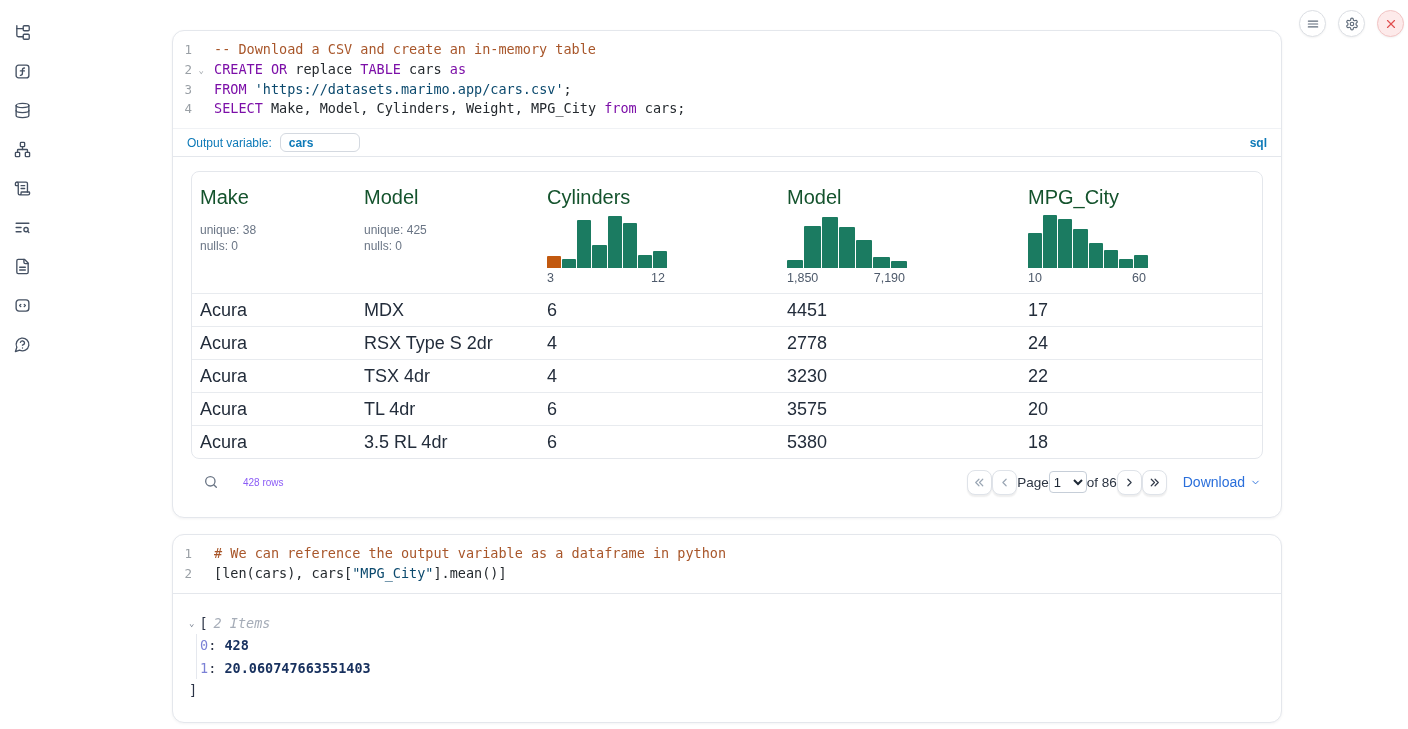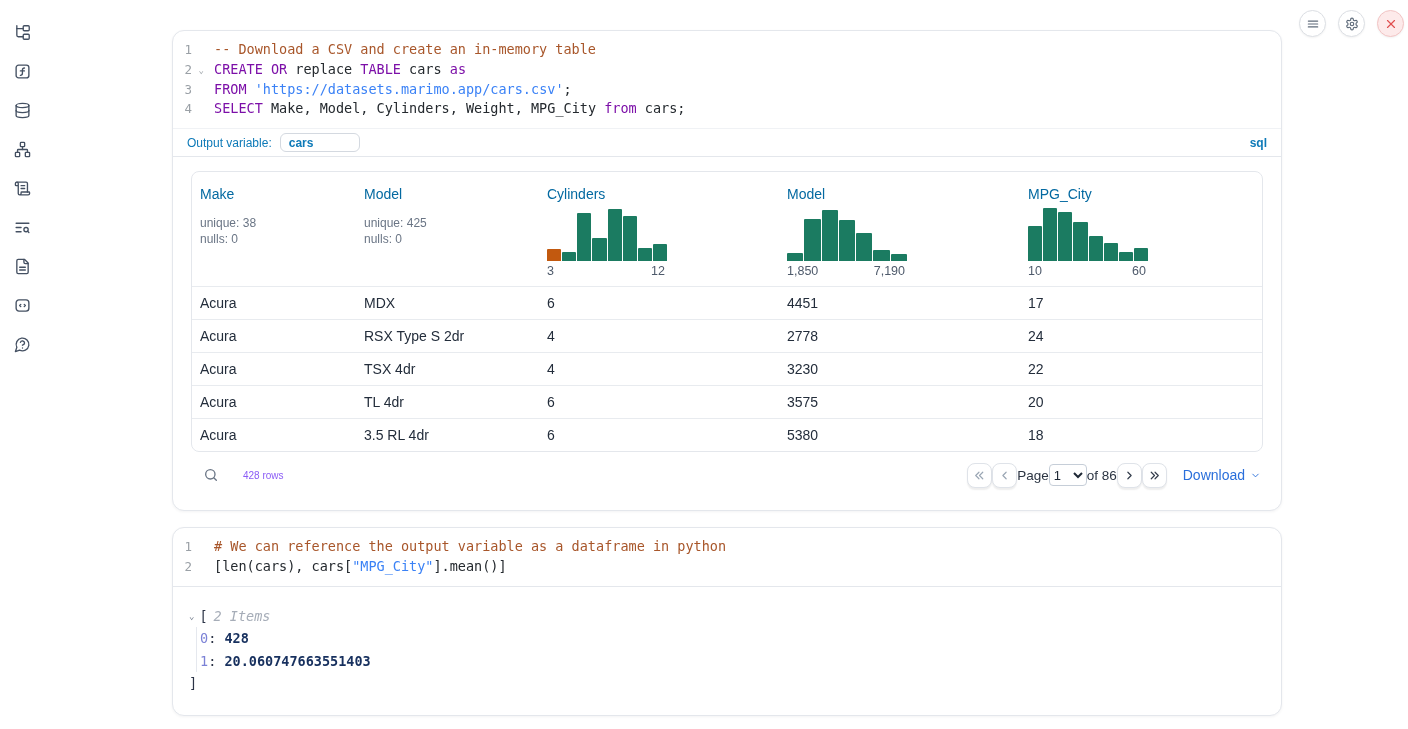--- a/index.html
+++ b/index.html
@@ -32,46 +32,46 @@
   
   .code-area { padding:9px 0; font-family:"DejaVu Sans Mono", monospace;
     font-size:13.5px; line-height:19.8px; cursor:text; }
   .code-line { display:flex; }
   .gutter { flex:none; width:31px; text-align:right; padding-right:12px;
     color:#9aa0a6; font-size:12.5px; position:relative; user-select:none; }
   .fold-arrow { position:absolute; right:0; top:1px; font-size:9px; color:#9aa0a6; }
   .code-content { white-space:pre; padding-left:10px; }
   .tok-comment { color:#a8562a; }
   .tok-keyword { color:#7c0fa8; }
-  .tok-string  { color:#3b82f6; }
+  .tok-string  { color:#0c4a6e; }
   .tok-plain   { color:#24292e; }
 
   
   .outvar-row { height:29px; display:flex; align-items:center; padding:0 14px;
     border-top:1px solid #f0f2f5; border-bottom:1px solid #e4e7ec; }
   .outvar-label { font-size:12px; font-weight:400; color:#0e7ab8; }
   .outvar-input { margin-left:8px; width:80px; height:19px; border:1px solid #d4d9e0;
     border-radius:6px; padding:0 8px; font-size:12px; font-weight:700; color:#0e7ab8;
     font-family:"Liberation Sans", sans-serif; outline:none; }
   .lang-badge { margin-left:auto; font-size:12px; font-weight:700; color:#0e7ab8; }
 
   
   .output-area { padding:14px 18px 12px; }
   .table-card { border:1px solid #e4e7ec; border-radius:8px; overflow:hidden; }
   .thead, .trow { display:grid; grid-template-columns:164px 183px 240px 241px 1fr; }
   .th { padding:14px 8px 8px; }
-  .th-name { font-size:14px; color:#0369a1; }
+  .th-name { font-size:20px; color:#14532d; }
   .th-stats { margin-top:13px; font-size:12px; color:#6a7585; line-height:16px; }
   .hist { margin-top:5px; width:120px; }
   .hist-bars { display:flex; align-items:flex-end; gap:1px; height:54px; }
   .hist-bar { flex:1; border-radius:1px 1px 0 0; }
   .hist-labels { display:flex; justify-content:space-between; margin-top:3px;
     font-size:12.5px; color:#4e5a6b; padding-right:2px; }
   .trow { height:33px; align-items:center; border-top:1px solid #e8ebef;
-    font-size:14px; color:#232d3b; }
+    font-size:18px; color:#232d3b; }
   .td { padding-left:8px; }
 
   
   .table-footer { height:46px; display:flex; align-items:center; padding:0 2px; }
   .search-btn { background:none; border:none; color:#6a7585; margin-left:8px; cursor:pointer;
     width:20px; height:20px; display:flex; align-items:center; justify-content:center; }
   .search-btn svg { width:16px; height:16px; stroke:currentColor; fill:none; stroke-width:2;
     stroke-linecap:round; }
   .row-count { margin-left:22px; font-size:10px; color:#8b5cf6; }
   .pager { margin-left:auto; display:flex; align-items:center; gap:0; }

